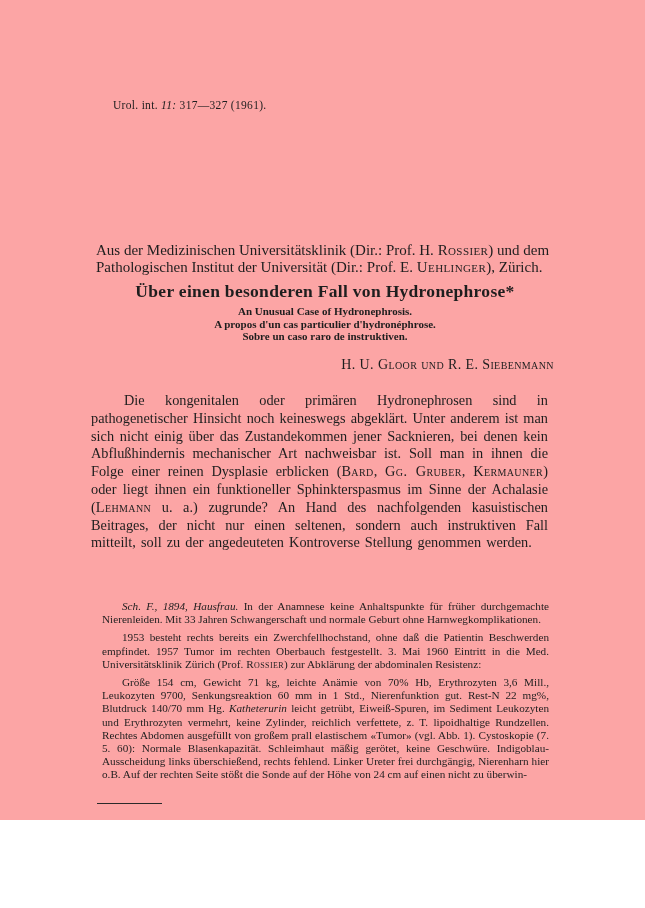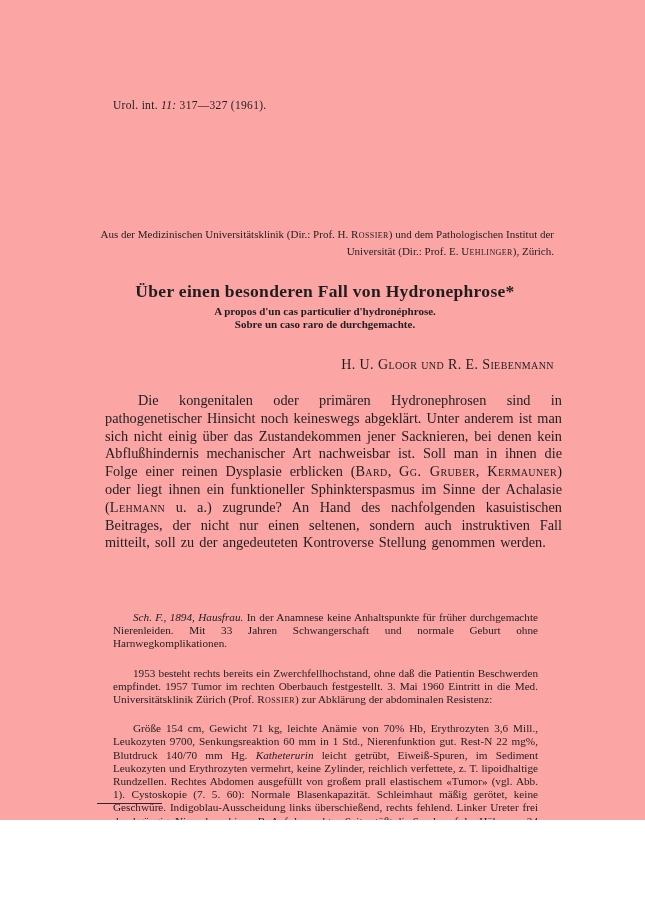--- a/index.html
+++ b/index.html
@@ -22,25 +22,25 @@
   .journal-citation {
     position: absolute;
     left: 113px;
     top: 99px;
     font-size: 11.5px;
     letter-spacing: 0.3px;
   }
   .affiliation {
     position: absolute;
     left: 96px;
-    top: 226px;
+    top: 242px;
     width: 458px;
-    font-size: 11px;
+    font-size: 15px;
     line-height: 16.5px;
-    text-align: right;
+    text-align: left;
   }
   .article-title {
     position: absolute;
     left: 96px;
     top: 281px;
     width: 458px;
     margin: 0;
     font-size: 17.5px;
     font-weight: bold;
     letter-spacing: 0.3px;
@@ -60,41 +60,41 @@
     position: absolute;
     left: 96px;
     top: 357px;
     width: 458px;
     font-size: 14px;
     text-align: right;
     letter-spacing: 0.3px;
   }
   .intro {
     position: absolute;
-    left: 105px;
+    left: 91px;
     top: 392px;
     width: 457px;
     margin: 0;
     font-size: 14.3px;
     line-height: 17.8px;
     text-align: justify;
     text-indent: 33px;
     word-spacing: 1.5px;
   }
   .case-report {
     position: absolute;
     left: 97px;
     top: 595px;
     width: 457px;
     font-size: 11.2px;
     line-height: 13.2px;
     text-align: justify;
   }
   .case-report p {
-    margin: 16px;
+    margin: 5px;
     text-indent: 20px;
   }
   .footnote-rule {
     position: absolute;
     left: 97px;
     top: 803px;
     width: 65px;
     height: 0;
     border-top: 1.4px solid #2a2a2a;
   }
@@ -114,22 +114,23 @@
 
 <div class="page">
 
   <div class="journal-citation"><span>Urol. int. </span><span class="seg-i">11:</span><span> 317—327 (1961).</span></div>
 
   <div class="affiliation"><span>Aus der Medizinischen Universitätsklinik (Dir.: Prof. H. </span><span class="seg-sc">Rossier</span><span>) und dem Pathologischen Institut der Universität (Dir.: Prof. E. </span><span class="seg-sc">Uehlinger</span><span>), Zürich.</span></div>
 
   <h1 class="article-title">Über einen besonderen Fall von Hydronephrose*</h1>
 
   <div class="subtitles">
+    <div>An Unusual Case of Hydronephrosis.</div>
     <div>A propos d'un cas particulier d'hydronéphrose.</div>
-    <div>Sobre un caso raro de durchgemachte.</div>
+    <div>Sobre un caso raro de instruktiven.</div>
   </div>
 
   <div class="authors"><span class="seg-sc">H. U. Gloor und R. E. Siebenmann</span></div>
 
   <p class="intro"><span>Die kongenitalen oder primären Hydronephrosen sind in pathogenetischer Hinsicht noch keineswegs abgeklärt. Unter anderem ist man sich nicht einig über das Zustandekommen jener Sacknieren, bei denen kein Abflußhindernis mechanischer Art nachweisbar ist. Soll man in ihnen die Folge einer reinen Dysplasie erblicken (</span><span class="seg-sc">Bard</span><span>, </span><span class="seg-sc">Gg. Gruber</span><span>, </span><span class="seg-sc">Kermauner</span><span>) oder liegt ihnen ein funktioneller Sphinkterspasmus im Sinne der Achalasie (</span><span class="seg-sc">Lehmann</span><span> u. a.) zugrunde? An Hand des nachfolgenden kasuistischen Beitrages, der nicht nur einen seltenen, sondern auch instruktiven Fall mitteilt, soll zu der angedeuteten Kontroverse Stellung genommen werden.</span></p>
 
   <div class="case-report">
     <p><span class="seg-i">Sch. F., 1894, Hausfrau.</span><span> In der Anamnese keine Anhaltspunkte für früher durchgemachte Nierenleiden. Mit 33 Jahren Schwangerschaft und normale Geburt ohne Harnwegkomplikationen.</span></p>
     <p><span>1953 besteht rechts bereits ein Zwerchfellhochstand, ohne daß die Patientin Beschwerden empfindet. 1957 Tumor im rechten Oberbauch festgestellt. 3. Mai 1960 Eintritt in die Med. Universitätsklinik Zürich (Prof. </span><span class="seg-sc">Rossier</span><span>) zur Abklärung der abdominalen Resistenz:</span></p>
     <p><span>Größe 154 cm, Gewicht 71 kg, leichte Anämie von 70% Hb, Erythrozyten 3,6 Mill., Leukozyten 9700, Senkungsreaktion 60 mm in 1 Std., Nierenfunktion gut. Rest-N 22 mg%, Blutdruck 140/70 mm Hg. </span><span class="seg-i">Katheterurin</span><span> leicht getrübt, Eiweiß-Spuren, im Sediment Leukozyten und Erythrozyten vermehrt, keine Zylinder, reichlich verfettete, z. T. lipoidhaltige Rundzellen. Rechtes Abdomen ausgefüllt von großem prall elastischem «Tumor» (vgl. Abb. 1). Cystoskopie (7. 5. 60): Normale Blasenkapazität. Schleimhaut mäßig gerötet, keine Geschwüre. Indigoblau-Ausscheidung links überschießend, rechts fehlend. Linker Ureter frei durchgängig, Nierenharn hier o.B. Auf der rechten Seite stößt die Sonde auf der Höhe von 24 cm auf einen nicht zu überwin-</span></p>

